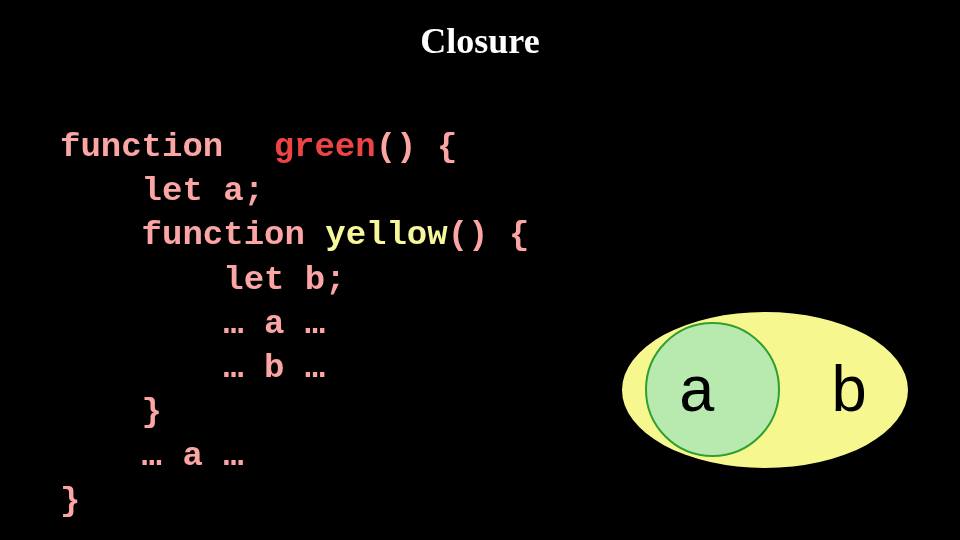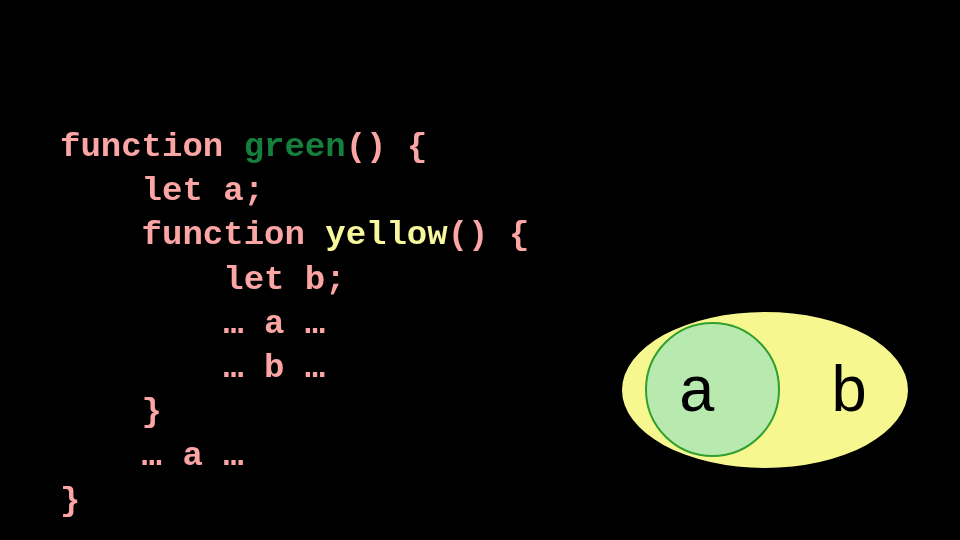--- a/index.html
+++ b/index.html
@@ -1,32 +1,33 @@
 <!DOCTYPE html>
 <html><head>
 <meta charset="utf-8">
 <style>
   * { margin: 0; padding: 0; box-sizing: border-box; }
   html, body { width: 960px; height: 540px; background: #000; overflow: hidden; }
   .slide { width: 960px; height: 540px; position: relative; font-family: Georgia, 'Times New Roman', serif; }
   .title { position: absolute; top: 20px; left: 0; right: 0; text-align: center; color: #fff; font-size: 36px; font-weight: bold; }
   .code { position: absolute; top: 125px; left: 60px; font-family: 'Courier New', monospace; font-size: 34px; line-height: 1.3; white-space: pre; font-weight: bold; }
   .pale { color: #fca5a5; }
-  .green { color: #15803d; }
+  .green { color: #ef4444; margin-left: 30px; }
   .yellow { color: #f7f79b; text-align: center; }
   .diagram { position: absolute; top: 310px; left: 620px; width: 300px; height: 170px; }
   .outer { position: absolute; width: 290px; height: 160px; left: 0; top: 0; background: #f7f790; border: 2px solid #000; border-radius: 50%; }
   .inner { position: absolute; width: 135px; height: 135px; left: 25px; top: 12px; background: #b8eab0; border: 2px solid #2fa02f; border-radius: 50%; }
   .label-a { position: absolute; left: 58px; top: 48px; font-family: 'Courier New', monospace; font-size: 64px; color: #000; }
   .label-b { position: absolute; left: 210px; top: 48px; font-family: 'Courier New', monospace; font-size: 64px; color: #000; }
 </style>
 </head>
 <body>
 
 <div class="slide">
+  <div class="title">Closure</div>
 
   <div class="code"><span class="pale">function </span><span class="green">green</span><span class="pale">() {</span>
 <span class="pale">    let a;</span>
 <span class="pale">    function </span><span class="yellow">yellow</span><span class="pale">() {</span>
 <span class="pale">        let b;</span>
 <span class="pale">        … a …</span>
 <span class="pale">        … b …</span>
 <span class="pale">    }</span>
 <span class="pale">    … a …</span>
 <span class="pale">}</span></div>

